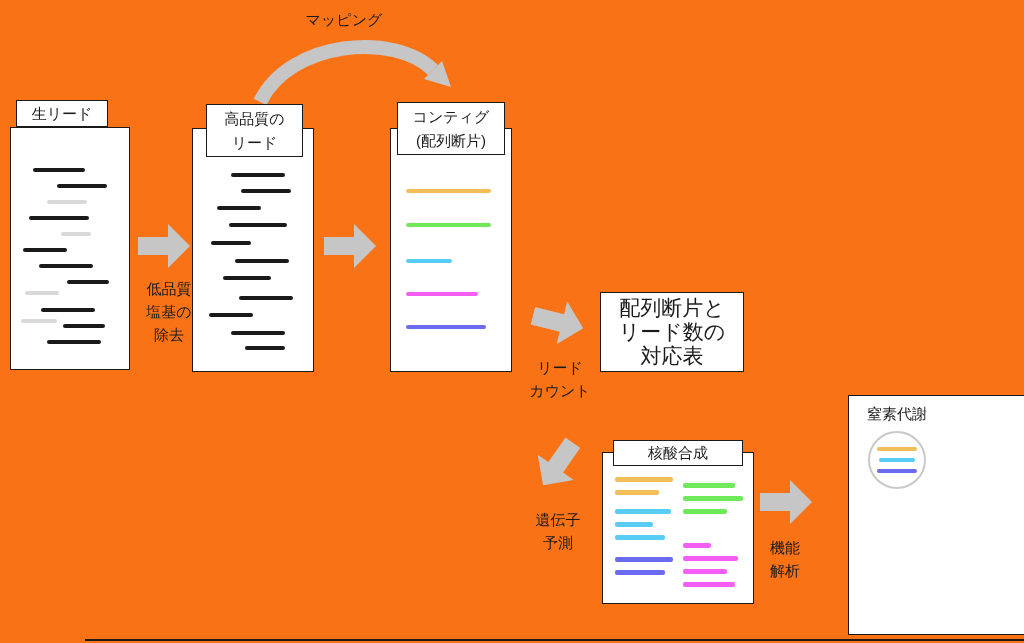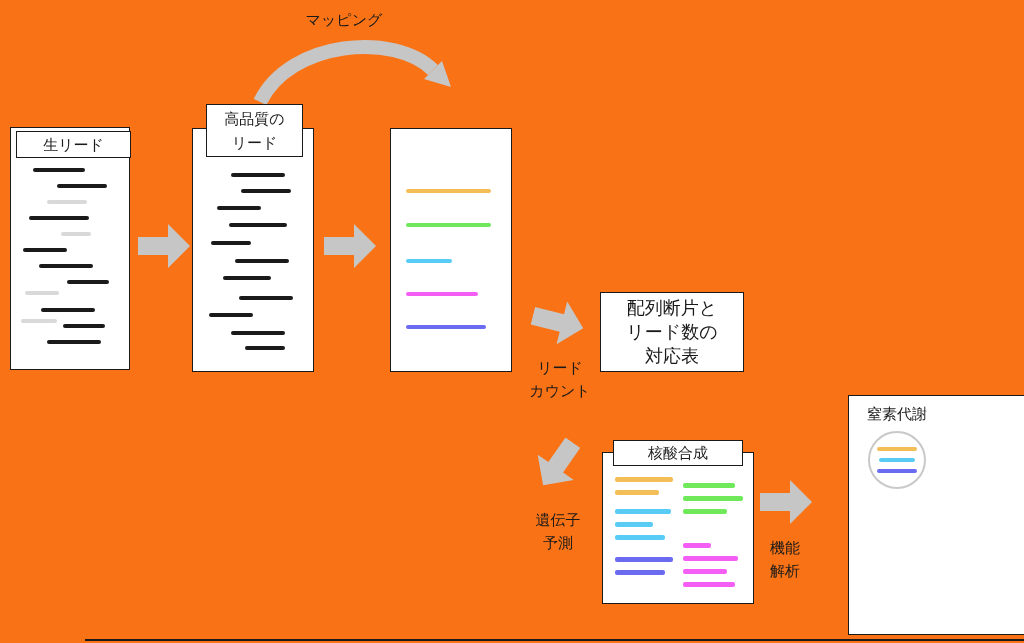--- a/index.html
+++ b/index.html
@@ -14,21 +14,21 @@
     position:absolute; border:1px solid #1a1a1a; background:#fff; z-index:2;
     display:flex; align-items:center; justify-content:center;
     text-align:center; font-size:15px; line-height:24px; white-space:pre-line;
   }
   .read-line { position:absolute; border-radius:2px; }
   .flow-label { position:absolute; font-size:15px; line-height:23px; text-align:center; white-space:pre-line; z-index:3; }
   .block-arrow { position:absolute; z-index:0; }
   .text-box {
     position:absolute; border:1px solid #1a1a1a; background:#fff;
     display:flex; align-items:center; justify-content:center;
-    font-size:18px; line-height:24px; text-align:center; white-space:pre-line; z-index:1;
+    font-size:21px; line-height:24px; text-align:center; white-space:pre-line; z-index:1;
   }
   .func-box { position:absolute; border:1px solid #1a1a1a; background:#fff; display:flex; flex-wrap:wrap; align-content:flex-start; z-index:1; }
   .func-cell { width:50%; height:118px; display:flex; flex-direction:column; align-items:center; }
   .func-label { font-size:15px; margin-top:9px; }
   .func-circle {
     width:58px; height:58px; border:2px solid #c9c9c9; border-radius:50%; margin-top:7px;
     display:flex; flex-direction:column; align-items:center; justify-content:center; gap:7px;
   }
   .circle-line { height:4px; border-radius:2px; }
   .bottom-line { position:absolute; background:#1a1a1a; z-index:4; }
@@ -52,25 +52,28 @@
       <div class="read-line" style="top: 104px; left: 50px; width: 30px; height: 4px; background: rgb(217, 217, 217);"></div>
       <div class="read-line" style="top: 120px; left: 12px; width: 44px; height: 4px; background: rgb(26, 26, 26);"></div>
       <div class="read-line" style="top: 136px; left: 28px; width: 54px; height: 4px; background: rgb(26, 26, 26);"></div>
       <div class="read-line" style="top: 152px; left: 56px; width: 42px; height: 4px; background: rgb(26, 26, 26);"></div>
       <div class="read-line" style="top: 163px; left: 14px; width: 34px; height: 4px; background: rgb(217, 217, 217);"></div>
       <div class="read-line" style="top: 180px; left: 30px; width: 54px; height: 4px; background: rgb(26, 26, 26);"></div>
       <div class="read-line" style="top: 191px; left: 10px; width: 36px; height: 4px; background: rgb(217, 217, 217);"></div>
       <div class="read-line" style="top: 196px; left: 52px; width: 42px; height: 4px; background: rgb(26, 26, 26);"></div>
       <div class="read-line" style="top: 212px; left: 36px; width: 54px; height: 4px; background: rgb(26, 26, 26);"></div>
     </div>
-  <div class="tab" style="left:16px;top:131px;width:115px;height:27px">生リード</div>
+  <div class="tab" style="left:16px;top:100px;width:92px;height:27px">生リード</div>
 
   <svg class="block-arrow" style="left:138px;top:224px" width="52" height="44" viewBox="0 0 52 44">
     <polygon points="0,13 30,13 30,0 52,22 30,44 30,31 0,31" fill="#c6c6c6"></polygon>
   </svg>
+  <div class="flow-label" style="left:136px;top:277px;width:66px">低品質
+塩基の
+除去</div>
 
   <div class="outline-box" style="left:192px;top:128px;width:122px;height:244px">
       <div class="read-line" style="top: 44px; left: 38px; width: 54px; height: 4px; background: rgb(26, 26, 26);"></div>
       <div class="read-line" style="top: 60px; left: 48px; width: 50px; height: 4px; background: rgb(26, 26, 26);"></div>
       <div class="read-line" style="top: 77px; left: 24px; width: 44px; height: 4px; background: rgb(26, 26, 26);"></div>
       <div class="read-line" style="top: 94px; left: 36px; width: 58px; height: 4px; background: rgb(26, 26, 26);"></div>
       <div class="read-line" style="top: 112px; left: 18px; width: 40px; height: 4px; background: rgb(26, 26, 26);"></div>
       <div class="read-line" style="top: 130px; left: 42px; width: 54px; height: 4px; background: rgb(26, 26, 26);"></div>
       <div class="read-line" style="top: 147px; left: 30px; width: 48px; height: 4px; background: rgb(26, 26, 26);"></div>
       <div class="read-line" style="top: 167px; left: 46px; width: 54px; height: 4px; background: rgb(26, 26, 26);"></div>
@@ -85,20 +88,22 @@
     <polygon points="0,13 30,13 30,0 52,22 30,44 30,31 0,31" fill="#c6c6c6"></polygon>
   </svg>
 
   <div class="outline-box" style="left:390px;top:128px;width:122px;height:244px">
       <div class="read-line" style="top: 60px; left: 15px; width: 85px; height: 4px; background: rgb(243, 189, 87);"></div>
       <div class="read-line" style="top: 94px; left: 15px; width: 85px; height: 4px; background: rgb(111, 233, 90);"></div>
       <div class="read-line" style="top: 130px; left: 15px; width: 46px; height: 4px; background: rgb(89, 204, 246);"></div>
       <div class="read-line" style="top: 163px; left: 15px; width: 72px; height: 4px; background: rgb(245, 94, 245);"></div>
       <div class="read-line" style="top: 196px; left: 15px; width: 80px; height: 4px; background: rgb(107, 107, 242);"></div>
     </div>
+  <div class="tab" style="left:397px;top:102px;width:108px;height:53px">コンティグ
+(配列断片)</div>
 
   <svg class="block-arrow" style="left:532px;top:300px;transform:rotate(14deg)" width="52" height="44" viewBox="0 0 52 44">
     <polygon points="0,13 30,13 30,0 52,22 30,44 30,31 0,31" fill="#c6c6c6"></polygon>
   </svg>
   <div class="flow-label" style="left:520px;top:356px;width:80px">リード
 カウント</div>
 
   <div class="text-box" style="left:600px;top:292px;width:144px;height:80px">配列断片と
 リード数の
 対応表</div>

